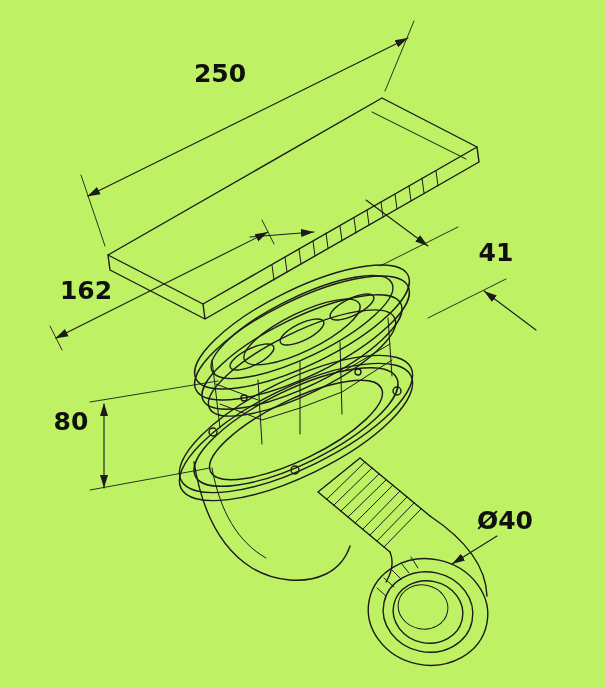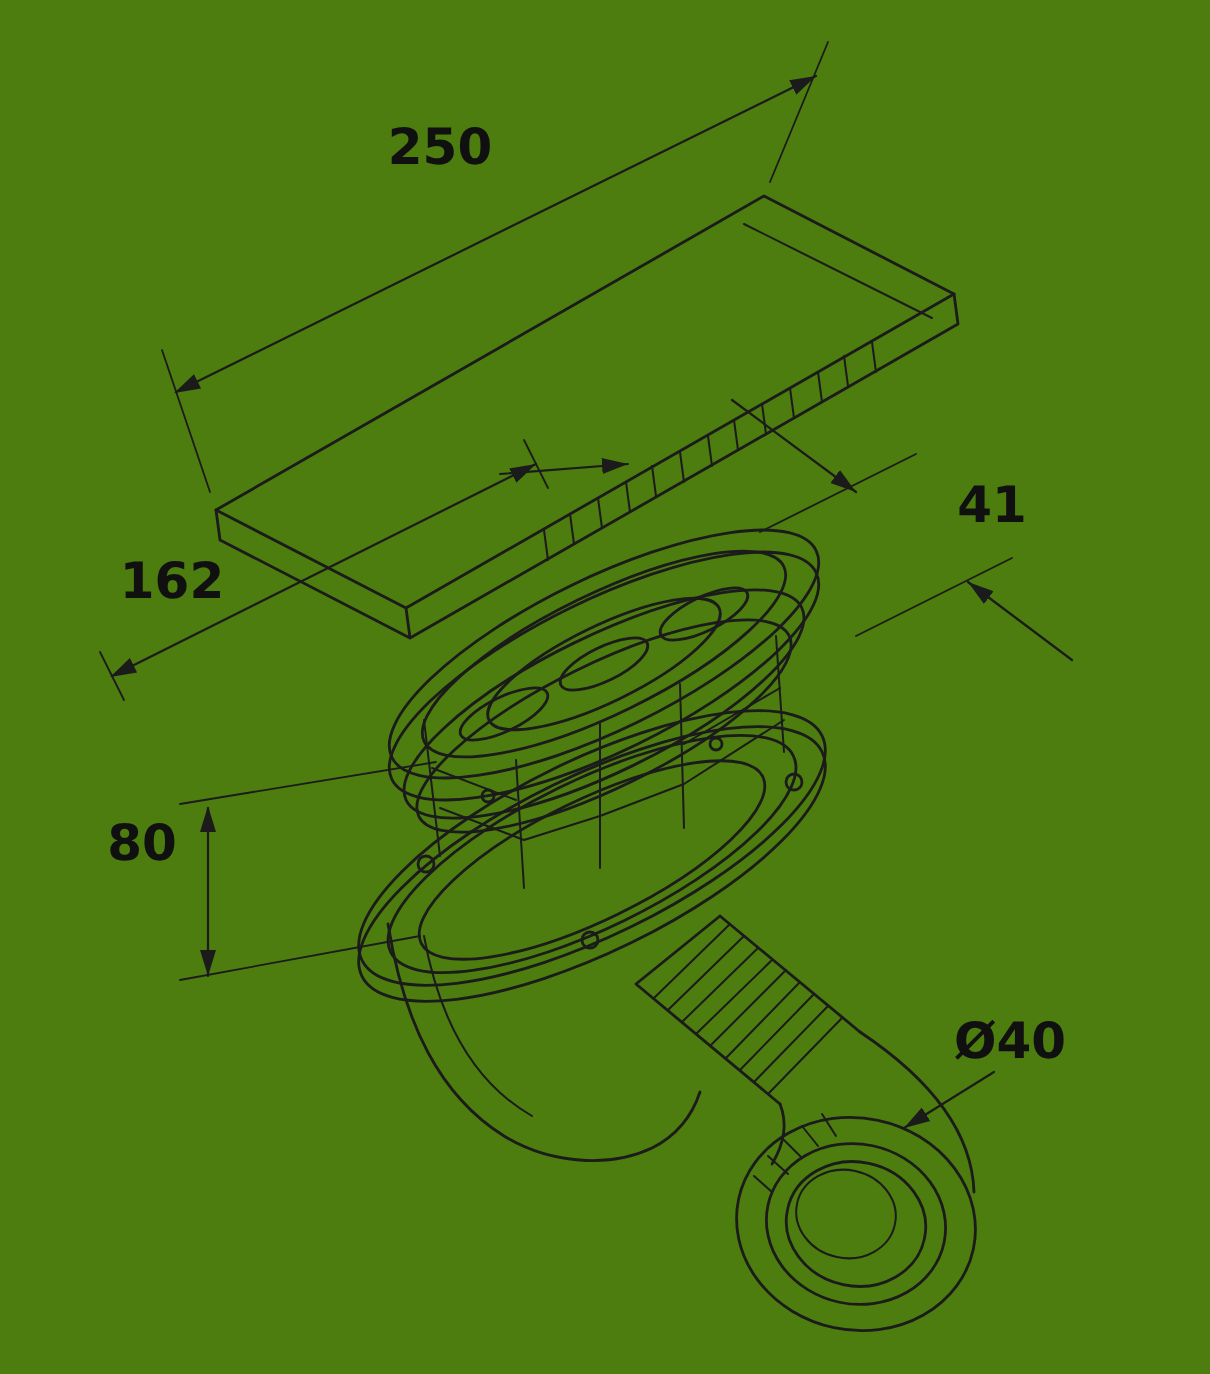--- a/index.html
+++ b/index.html
@@ -1,18 +1,18 @@
 <!DOCTYPE html>
 <html style="--line-color: #1b1b1b;"><head>
 <meta charset="utf-8">
 <title>Technical Drawing</title>
 <style>
   :root { --line-color:#1b1b1b; }
   html,body { margin:0; padding:0; background:#ffffff; }
-  .canvas { width:605px; height:687px; background:#4d7c0f; overflow:hidden; }
+  .canvas { width:605px; height:687px; background:#bef264; overflow:hidden; }
   svg { display:block; }
   .lineart, .lineart path, .lineart line, .lineart ellipse, .lineart circle {
     fill:none; stroke:var(--line-color,#1b1b1b); stroke-width:1.4;
     stroke-linecap:round; stroke-linejoin:round;
   }
   .lineart .thin, .lineart .thin line, .lineart .thin path { stroke-width:1; }
   .lineart .dimline { stroke-width:1.1; }
   .lineart .ext { stroke-width:0.9; }
   .dim-label {
     font-family:"DejaVu Sans", sans-serif;

